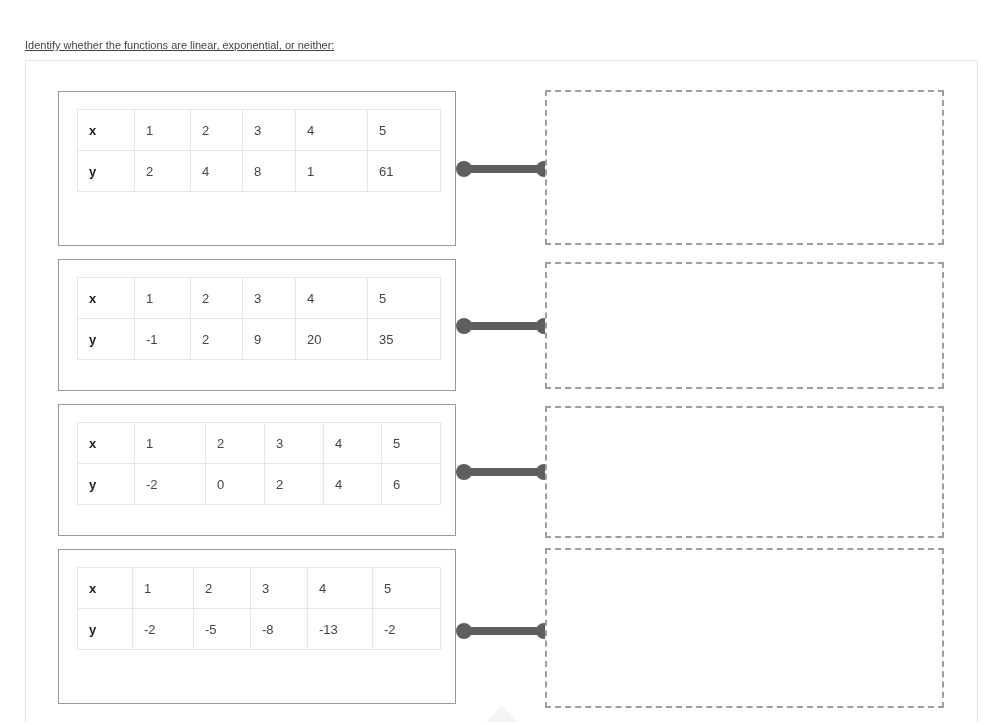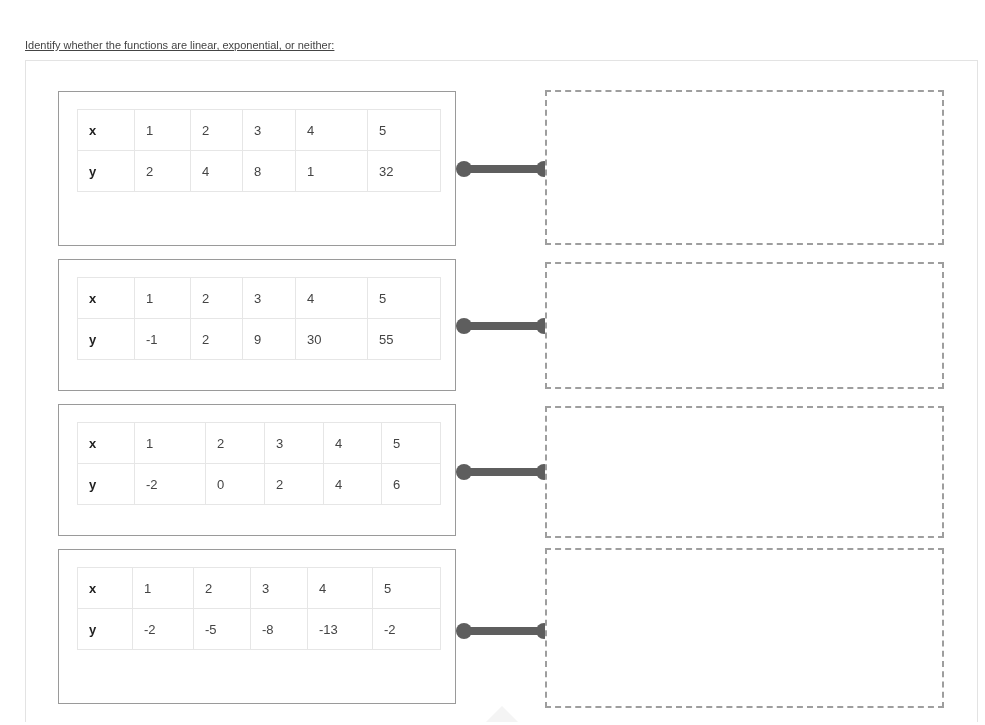--- a/index.html
+++ b/index.html
@@ -154,21 +154,21 @@
           <td>3</td>
           <td>4</td>
           <td>5</td>
         </tr>
         <tr>
           <td class="hdr">y</td>
           <td>2</td>
           <td>4</td>
           <td>8</td>
           <td>1</td>
-          <td>32</td>
+          <td>61</td>
         </tr>
       </tbody>
         </table>
     </div>
 
     <div class="connector" style="left:430px;top:68px;width:96px;">
       <span class="knob start"></span>
       <span class="bar"></span>
       <span class="knob end"></span>
     </div>
@@ -194,22 +194,22 @@
           <td>2</td>
           <td>3</td>
           <td>4</td>
           <td>5</td>
         </tr>
         <tr>
           <td class="hdr">y</td>
           <td>-1</td>
           <td>2</td>
           <td>9</td>
-          <td>30</td>
-          <td>55</td>
+          <td>20</td>
+          <td>35</td>
         </tr>
       </tbody>
         </table>
     </div>
 
     <div class="connector" style="left:430px;top:57px;width:96px;">
       <span class="knob start"></span>
       <span class="bar"></span>
       <span class="knob end"></span>
     </div>

